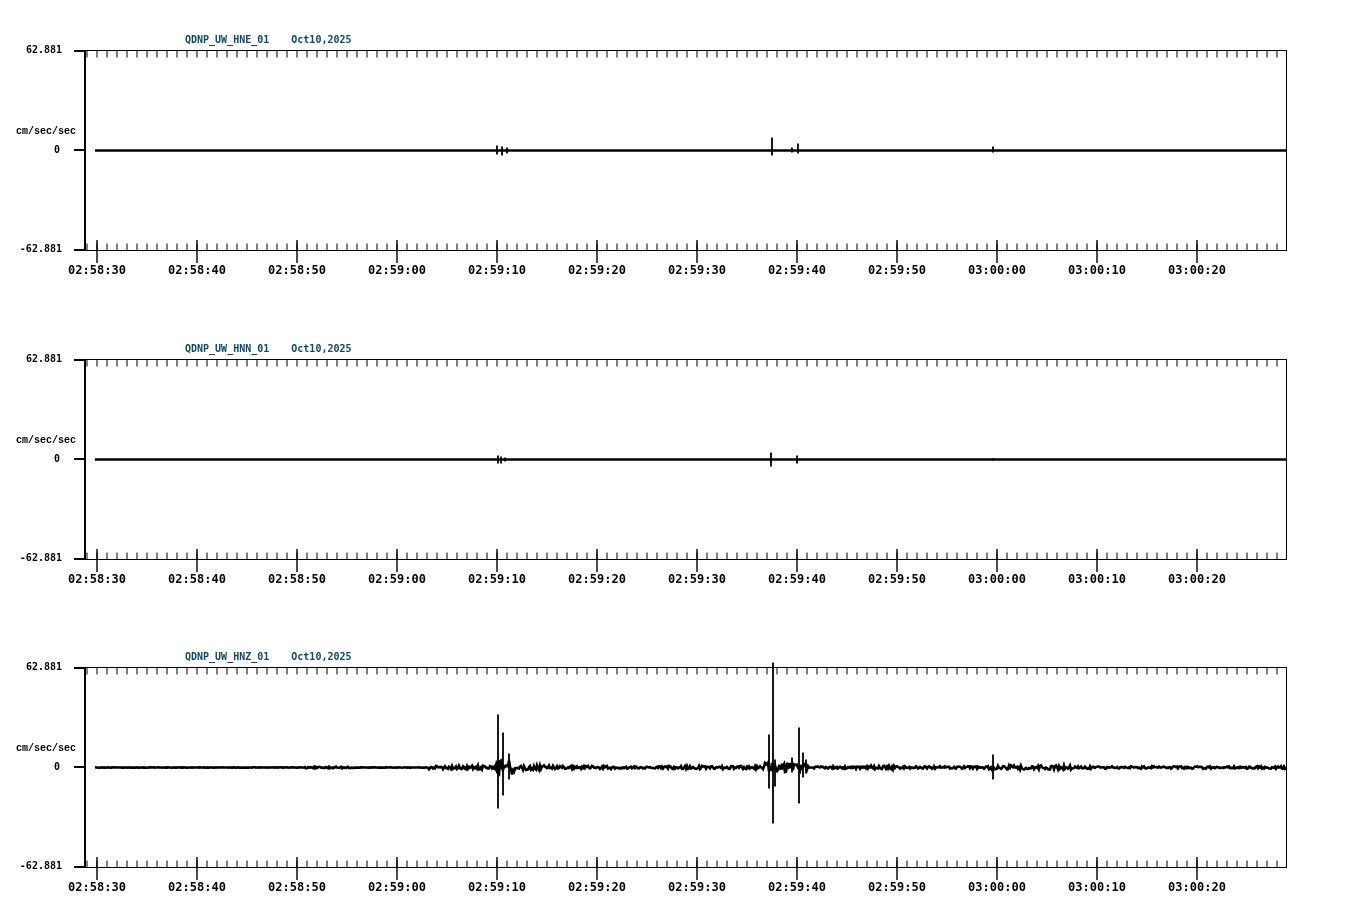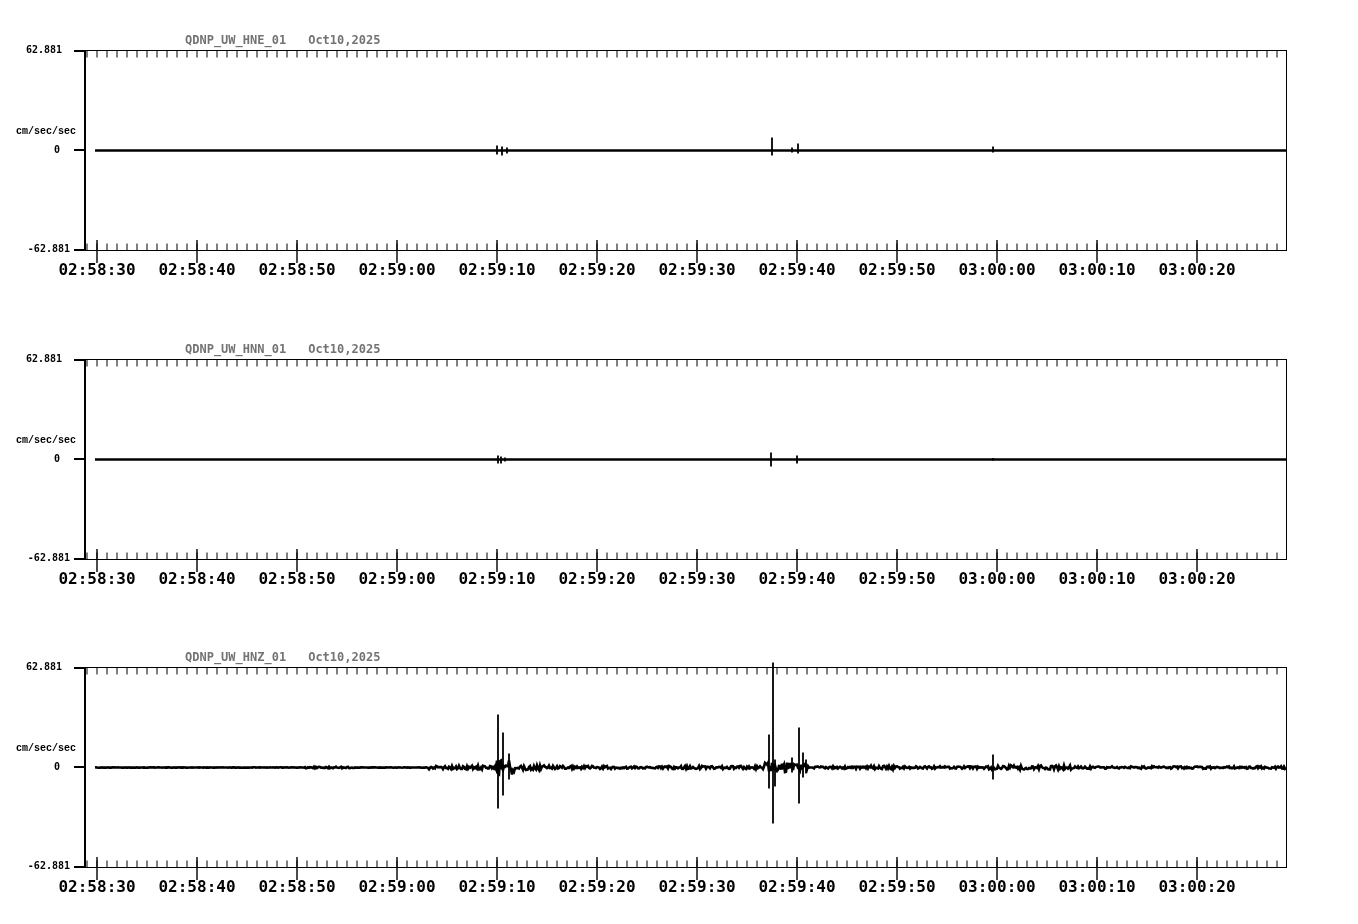--- a/index.html
+++ b/index.html
@@ -24,41 +24,41 @@
     width: 1358px;
     height: 0;
     overflow: visible;
   }
   .panel-title {
     position: absolute;
     left: 185px;
     top: -17px;
     height: 14px;
     line-height: 14px;
-    font-size: 12px;
+    font-size: 10px;
     font-weight: bold;
     white-space: pre;
-    color: #737373;
+    color: #0c4a6e;
   }
   .panel-title .date-part { margin-left: 22px; }
   .ylab {
     position: absolute;
     left: 0;
     height: 14px;
     line-height: 14px;
     font-size: 10px;
     font-weight: bold;
     text-align: right;
     color: #000;
     white-space: pre;
   }
   .ylab.ymax  { width: 62px; top: -7px; }
   .ylab.unit  { width: 76px; top: 75px; font-family: Liberation Mono, monospace; }
   .ylab.yzero { width: 60px; top: 93px; }
-  .ylab.ymin  { width: 62px; top: 192px; padding-left: 8px; }
+  .ylab.ymin  { width: 62px; top: 192px; }
   .ydash {
     position: absolute;
     left: 74px;
     width: 10px;
     height: 2px;
     background: #000;
   }
   .ydash.d-top  { top: 0px; }
   .ydash.d-zero { top: 99px; }
   .ydash.d-bot  { top: 199px; }
@@ -78,21 +78,21 @@
     top: 0;
     overflow: visible;
     display: block;
   }
   .xlabel {
     position: absolute;
     width: 80px;
     top: 213px;
     height: 14px;
     line-height: 14px;
-    font-size: 16px;
+    font-size: 12px;
     font-weight: bold;
     text-align: center;
     color: #000;
     white-space: pre;
   }
 </style>
 </head>
 <body>
 
 <div class="page">

